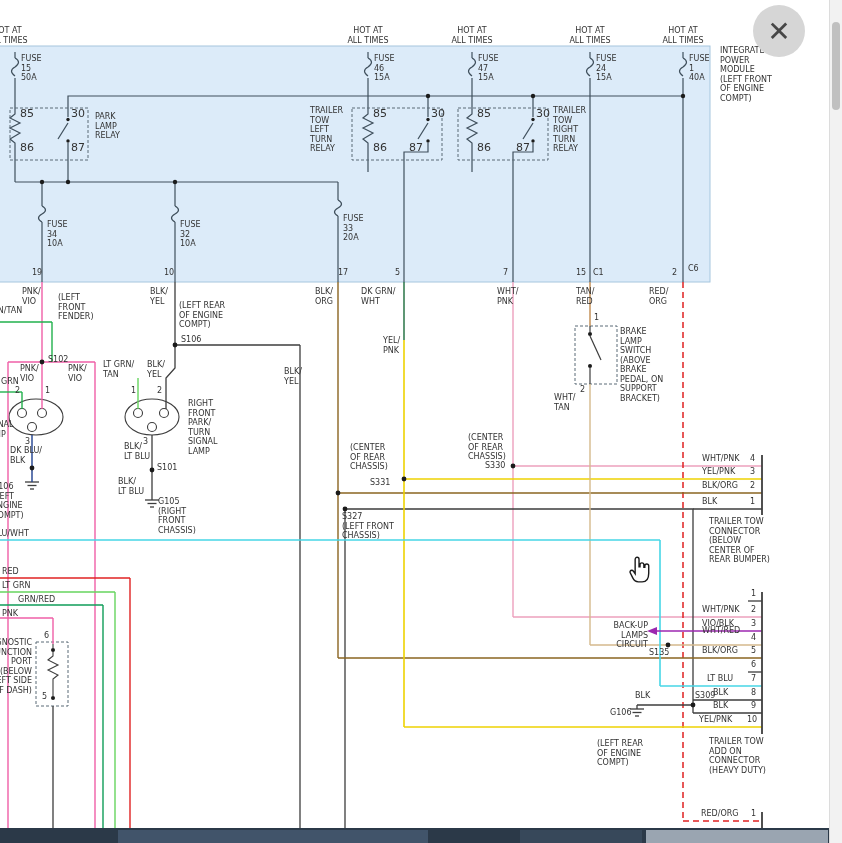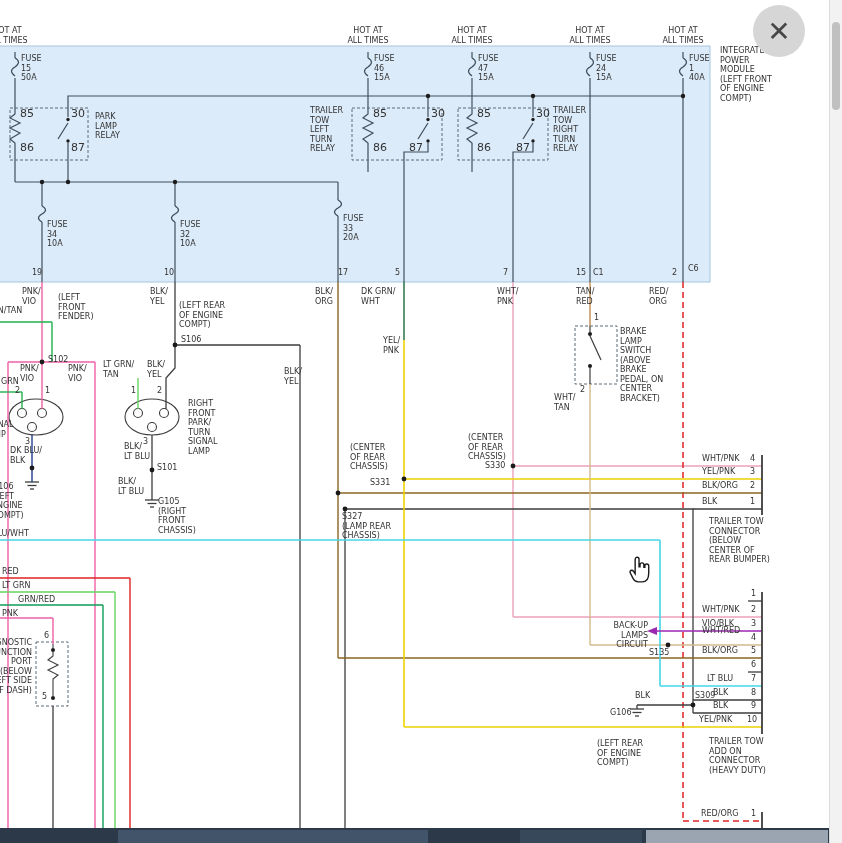--- a/index.html
+++ b/index.html
@@ -402,30 +402,30 @@
 
   <div class="lbl" style="left:350px;top:443px">(CENTER
 OF REAR
 CHASSIS)</div>
   <div class="lbl" style="left:370px;top:478px">S331</div>
   <div class="lbl" style="left:468px;top:433px">(CENTER
 OF REAR
 CHASSIS)</div>
   <div class="lbl" style="left:485px;top:461px">S330</div>
   <div class="lbl" style="left:342px;top:512px">S327
-(LAMP REAR
+(LEFT FRONT
 CHASSIS)</div>
 
   <div class="lbl" style="left:620px;top:327px">BRAKE
 LAMP
 SWITCH
 (ABOVE
 BRAKE
 PEDAL, ON
-CENTER
+SUPPORT
 BRACKET)</div>
   <div class="lbl" style="left:594px;top:313px">1</div>
   <div class="lbl" style="left:580px;top:385px">2</div>
   <div class="lbl" style="left:554px;top:393px">WHT/
 TAN</div>
 
   <div class="lbl" style="left:2px;top:567px">RED</div>
   <div class="lbl" style="left:2px;top:581px">LT GRN</div>
   <div class="lbl" style="left:18px;top:595px">GRN/RED</div>
   <div class="lbl" style="left:2px;top:609px">PNK</div>

